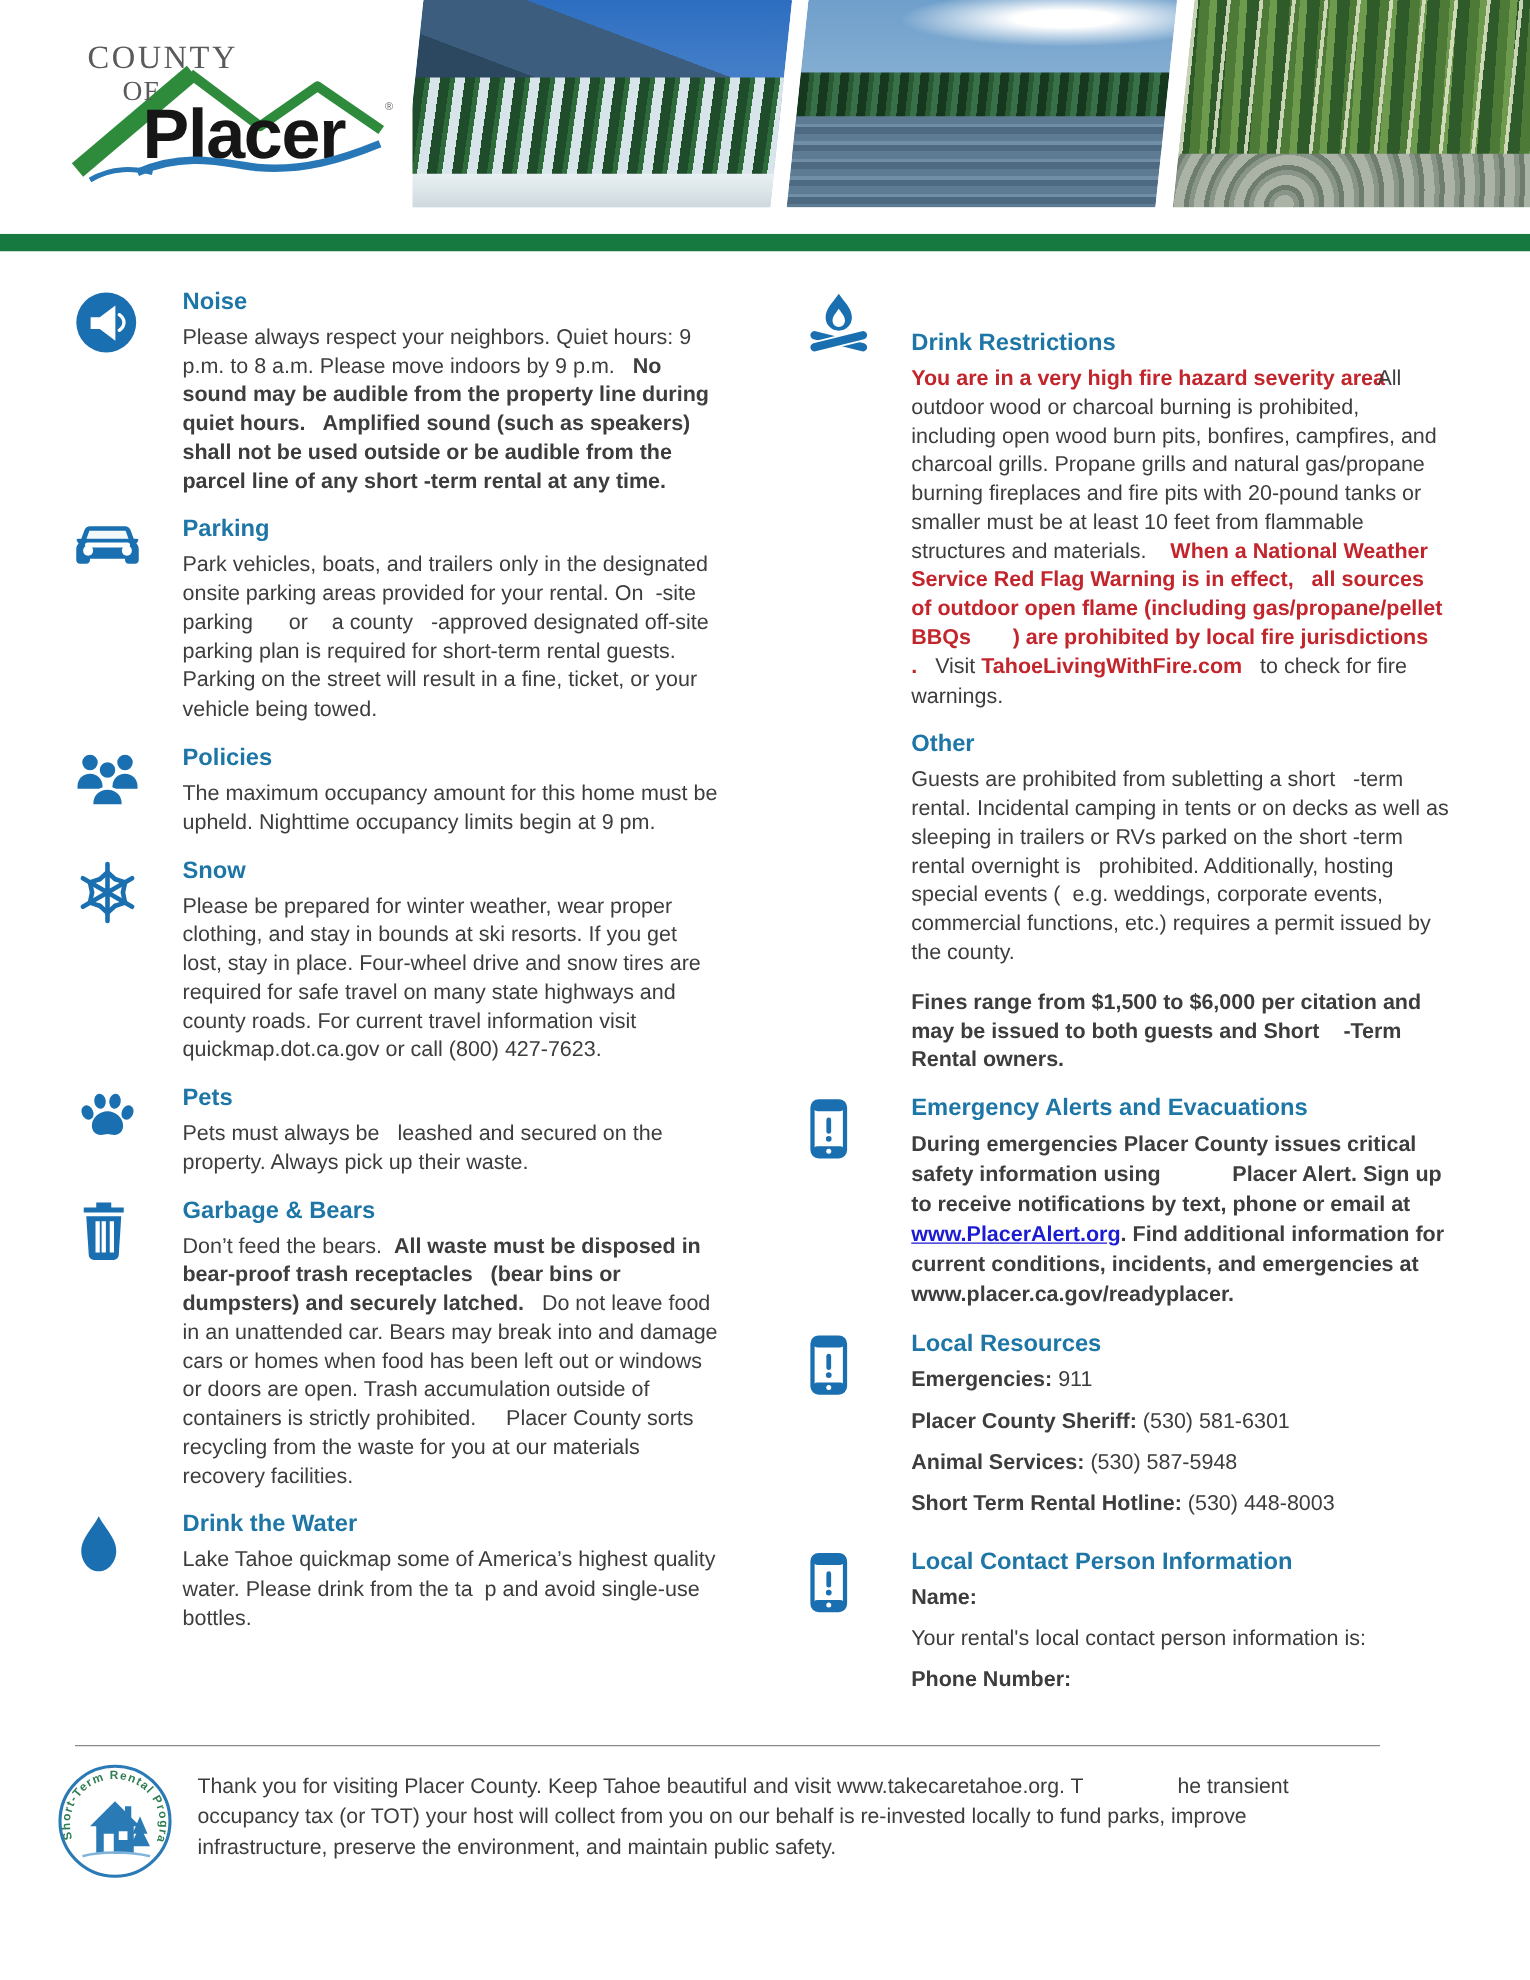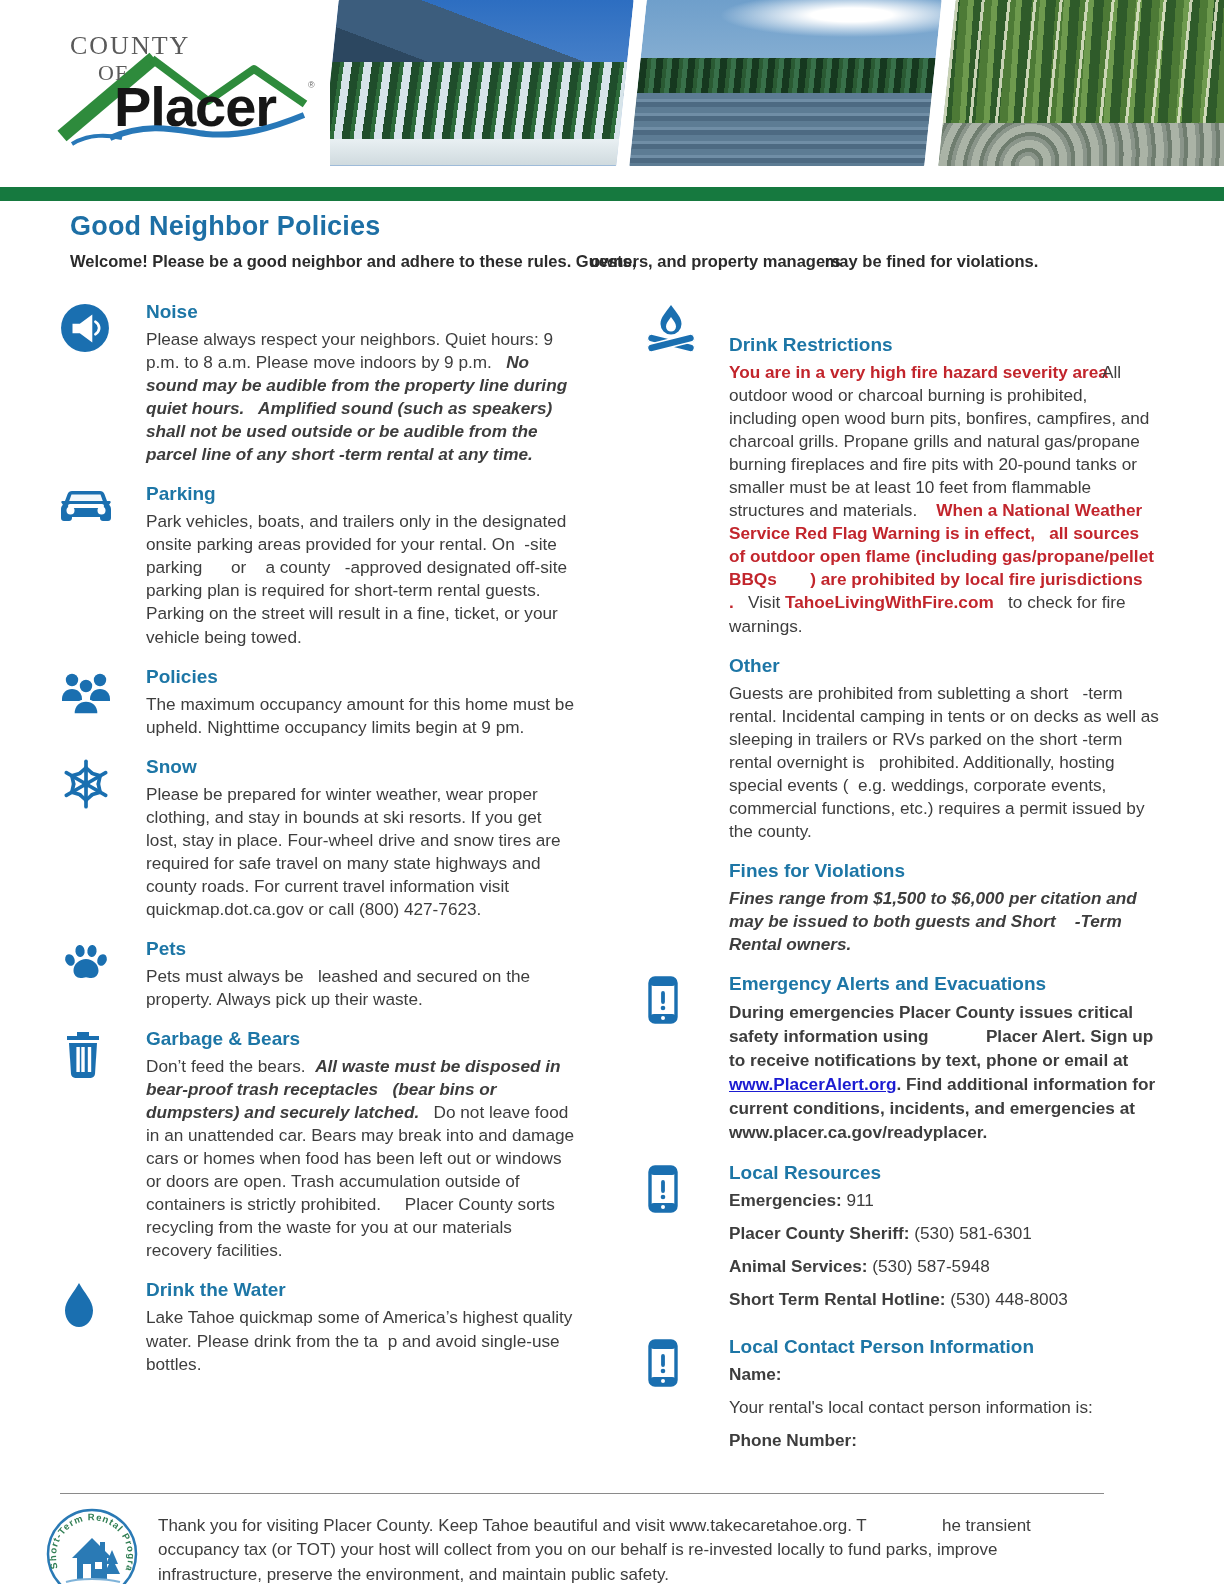--- a/index.html
+++ b/index.html
@@ -42,21 +42,21 @@
 
   
   .columns{display:grid;grid-template-columns:545px 1fr;column-gap:38px;padding:0 60px;margin-top:30px;}
   .section{display:grid;grid-template-columns:86px 1fr;margin-bottom:15px;}
   .icon-cell{padding-top:2px;}
   .icon-cell svg{display:block;}
   .sec-title{margin:0 0 5px 0;color:#1d76a6;font-size:19px;font-weight:bold;}
   .sec-text{max-width:430px;}
   .sec-body p{margin:0 0 2px 0;font-size:17.2px;line-height:1.34;white-space:pre-wrap;}
   .f-b{font-weight:bold;}
-  .f-bi{font-weight:bold;font-style:italic;}
+  .f-bi{font-weight:bold;}
   .f-red{color:#c2252c;font-weight:bold;}
   .f-link{color:#1b1bd1;text-decoration:underline;cursor:pointer;}
   .f-tuck{margin-left:-6px;}
   .sec-fire-restrictions .sec-title{margin-top:33px;}
   .sec-local-resources .sec-body p{margin:0 0 10px 0;}
   .sec-local-contact .sec-body p{margin:0 0 10px 0;}
   .sec-emergency-alerts .sec-body p{line-height:1.4;}
 
   
   .divider{border:none;border-top:1.5px solid #8a8a8a;margin:16px 120px 0 60px;}
@@ -83,24 +83,20 @@
       </svg>
     </div>
     <div class="photos">
       <div class="photo p1"></div>
       <div class="photo p2"></div>
       <div class="photo p3"></div>
     </div>
   </div>
   <div class="greenbar"></div>
 
-  <div class="main-head">
-    <h1 class="page-title">Good Neighbor Policies</h1>
-    <p class="welcome"><span>Welcome! Please be a good neighbor and adhere to these rules. Guests,</span><span class="ov1">owners,</span><span> and property managers</span><span class="ov2">may</span><span> be fined for violations.</span></p>
-  </div>
 
   <div class="columns">
     <div>
         <div class="section sec-noise">
           <div class="icon-cell">
             <svg width="50" height="50" viewBox="0 0 48 48">
               <circle cx="24" cy="24" r="23" fill="#1a6fb0"></circle>
               <path fill="#fff" d="M31 11 19 20h-7v9h7l12 9z"></path>
               <path d="M34 18c2.3 1.6 3.6 3.6 3.6 6s-1.3 4.4-3.6 6" stroke="#fff" stroke-width="2.6" fill="none" stroke-linecap="round"></path>
             </svg>
@@ -250,21 +246,20 @@
           <div class="sec-text">
             <h3 class="sec-title">Other</h3>
             <div class="sec-body">
               <p><span>Guests are prohibited from subletting a short   -term rental. Incidental camping in tents or on decks as well as sleeping in trailers or RVs parked on the short -term rental overnight is   prohibited. Additionally, hosting special events (  e.g. weddings, corporate events, commercial functions, etc.) requires a permit issued by the county.</span></p>
             </div>
           </div>
         </div>
         <div class="section sec-fines">
           <div class="icon-cell"></div>
           <div class="sec-text">
-            <h3 class="sec-title">Fines for Violations</h3>
             <div class="sec-body">
               <p><span class="f-bi">Fines range from $1,500 to $6,000 per citation and may be issued to both guests and Short    -Term Rental owners.</span></p>
             </div>
           </div>
         </div>
         <div class="section sec-emergency-alerts">
           <div class="icon-cell">
             <svg width="40" height="50" viewBox="0 0 40 50">
               <rect x="7" y="3" width="26" height="44" rx="5" fill="none" stroke="#1a6fb0" stroke-width="3.4"></rect>
               <rect x="7" y="3" width="26" height="8" rx="4" fill="#1a6fb0"></rect>

